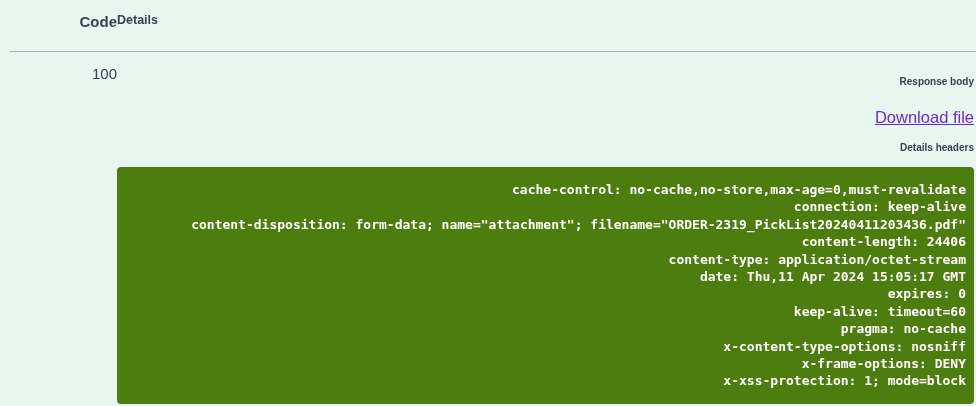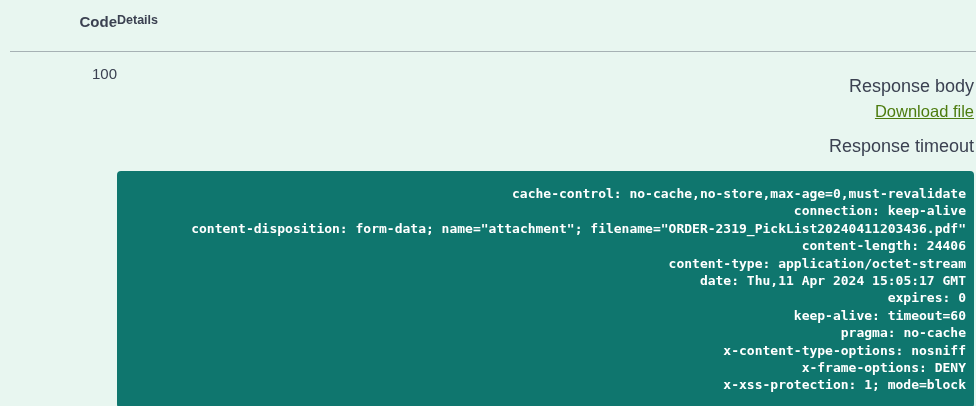--- a/index.html
+++ b/index.html
@@ -41,35 +41,35 @@
     padding-top: 13px;
     font-size: 15px;
   }
   .details-col {
     flex: 1;
     padding-top: 24px;
     padding-right: 2px;
     min-width: 0;
   }
   .section-label {
-    font-size: 18px;
-    font-weight: normal;
+    font-size: 10px;
+    font-weight: bold;
   }
   .download-link {
     display: inline-block;
-    margin-top: 5px;
+    margin-top: 21px;
     font-size: 16.5px;
-    color: #4d7c0f;
+    color: #6d28d9;
     text-decoration: underline;
     cursor: pointer;
   }
   .headers-label { margin-top: 15px; }
   .headers-block {
     margin: 14px 0 0 0;
-    background: #0f766e;
+    background: #4d7c0f;
     color: #ffffff;
     border-radius: 4px;
     padding: 14px 8px 14px 20px;
     font-family: "DejaVu Sans Mono", monospace;
     font-weight: bold;
     font-size: 13px;
     line-height: 17.4px;
     white-space: pre;
     overflow: hidden;
   }
@@ -88,19 +88,19 @@
   <div class="divider"></div>
 
   <div class="response-row">
     <div class="status-code">100</div>
 
     <div class="details-col">
       <div class="section-label">Response body</div>
 
       <a href="#" class="download-link">Download file</a>
 
-      <div class="section-label headers-label">Response timeout</div>
+      <div class="section-label headers-label">Details headers</div>
 
       <pre class="headers-block"><div class="header-line">cache-control: no-cache,no-store,max-age=0,must-revalidate</div><div class="header-line">connection: keep-alive</div><div class="header-line">content-disposition: form-data; name="attachment"; filename="ORDER-2319_PickList20240411203436.pdf"</div><div class="header-line">content-length: 24406</div><div class="header-line">content-type: application/octet-stream</div><div class="header-line">date: Thu,11 Apr 2024 15:05:17 GMT</div><div class="header-line">expires: 0</div><div class="header-line">keep-alive: timeout=60</div><div class="header-line">pragma: no-cache</div><div class="header-line">x-content-type-options: nosniff</div><div class="header-line">x-frame-options: DENY</div><div class="header-line">x-xss-protection: 1; mode=block</div></pre>
     </div>
   </div>
 
 </div>
 
 </body></html>

